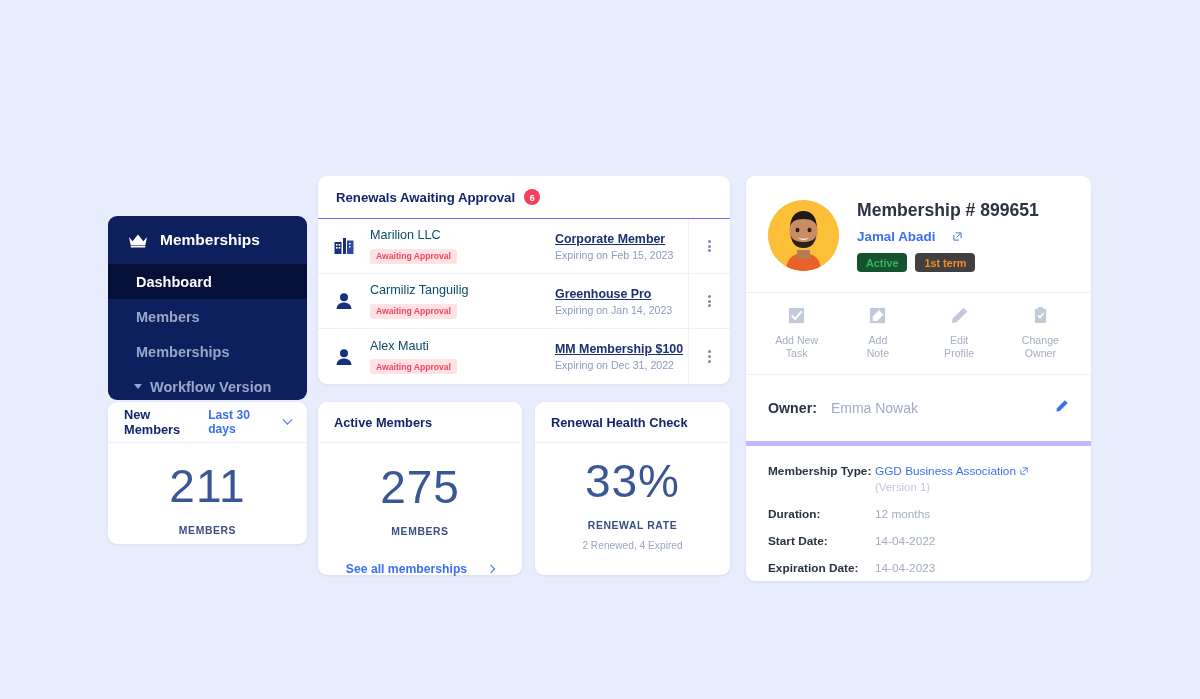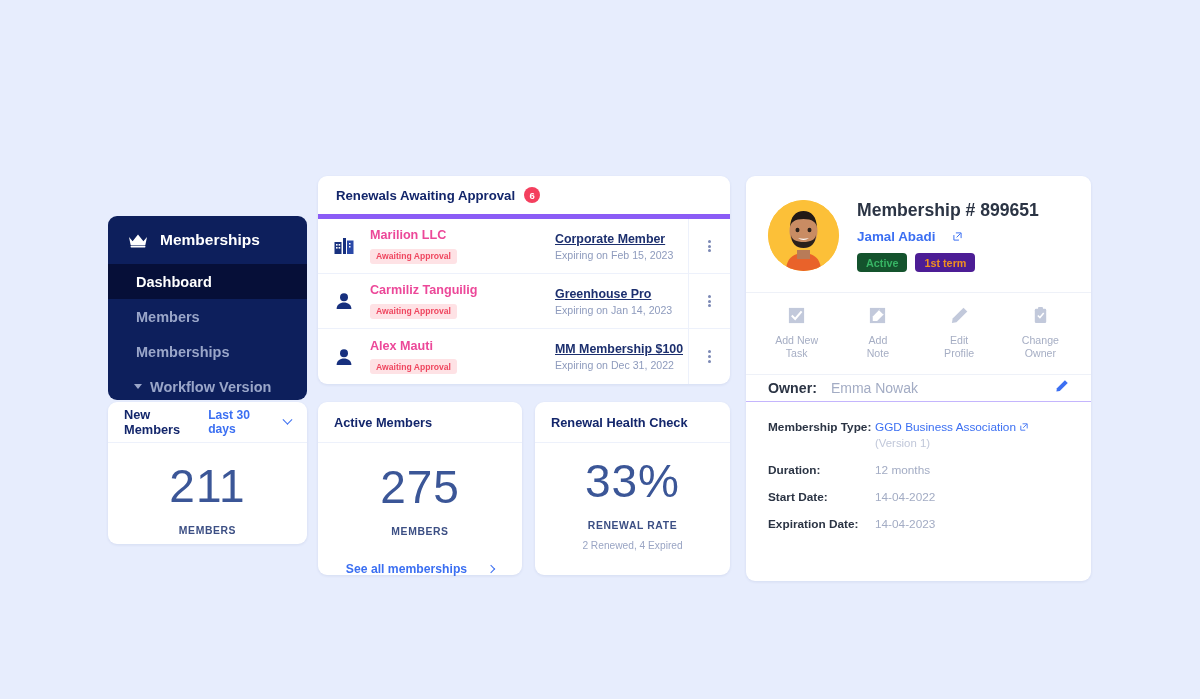--- a/index.html
+++ b/index.html
@@ -51,41 +51,41 @@
   }
   .card-title {
     color: #13266b; font-weight: bold;
   }
 
   
   .renewals { left: 318px; top: 176px; width: 412px; height: 208px; }
   .ren-head {
     display: flex; align-items: center; gap: 9px;
     height: 43px; padding: 0 18px;
-    border-bottom: 5px solid #8b5cf6;
+    border-bottom: 1px solid #8b5cf6;
     font-size: 13.2px;
   }
   .ren-badge {
     display: inline-flex; align-items: center; justify-content: center;
     width: 16px; height: 16px; border-radius: 50%;
     background: #f43f5e; color: #fff;
     font-size: 9.5px; font-weight: bold;
   }
   .ren-row {
     display: flex; align-items: center;
     height: 55px; position: relative;
     border-bottom: 1px solid #edf1fb;
   }
   .ren-row:last-child { border-bottom: none; }
   .ren-icon {
     width: 52px; display: flex; align-items: center; justify-content: center;
     color: #17307e;
   }
   .ren-main { width: 185px; }
-  .ren-name { font-size: 12.6px; color: #ec4899; font-weight: bold; margin-bottom: 3px; }
+  .ren-name { font-size: 12.6px; color: #0c4a6e; font-weight: normal; margin-bottom: 3px; }
   .ren-pill {
     display: inline-block;
     background: #fee2e5; color: #ef4760;
     font-size: 8.6px; font-weight: bold;
     padding: 2.5px 6px; border-radius: 3px;
   }
   .ren-plan { flex: 1; }
   .ren-plan-name {
     font-size: 12.4px; color: #1c2f6e; font-weight: bold; margin-bottom: 3px;
     white-space: nowrap; overflow: hidden; max-width: 128px; text-decoration: underline;
@@ -151,33 +151,33 @@
     position: relative;
   }
   .d-title { font-size: 17.6px; font-weight: bold; color: #2b3444; margin-bottom: 6px; }
   .d-sub {
     font-size: 13.4px; font-weight: bold; color: #3b6ff2;
     display: inline-flex; align-items: center; gap: 18px; margin-bottom: 9px;
   }
   .d-chips { display: flex; gap: 8px; }
   .chip { font-size: 10.8px; font-weight: bold; padding: 3.5px 9px; border-radius: 4px; }
   .chip-green  { background: #14532d; color: #37b464; }
-  .chip-orange { background: #4c1d95; color: #f09020; }
+  .chip-orange { background: #404040; color: #f09020; }
 
   .d-actions {
     display: flex; border-top: 1px solid #eef1f8; border-bottom: 1px solid #eef1f8;
     padding: 13px 10px 14px 10px;
   }
   .d-action { flex: 1; text-align: center; color: #a6aec4; }
   .d-action .ic { height: 20px; margin-bottom: 8px; }
   .d-action .lb { font-size: 10.6px; line-height: 1.25; }
 
   .d-owner {
     display: flex; align-items: center;
-    padding: 4px 22px; border-bottom: 1px solid #c4b5fd;
+    padding: 24px 22px; border-bottom: 5px solid #c4b5fd;
   }
   .d-owner-k { font-size: 14.2px; font-weight: bold; color: #2b3444; margin-right: 14px; }
   .d-owner-v { font-size: 14px; color: #a3acc4; flex: 1; }
 
   .d-rows { padding: 18px 22px 0 22px; }
   .d-row { display: flex; margin-bottom: 12px; font-size: 11.8px; }
   .d-k { width: 107px; font-weight: bold; color: #2b3444; flex-shrink: 0; }
   .d-v { color: #a3acc4; }
   .d-v.link {
     color: #3b6ff2; font-weight: normal;

